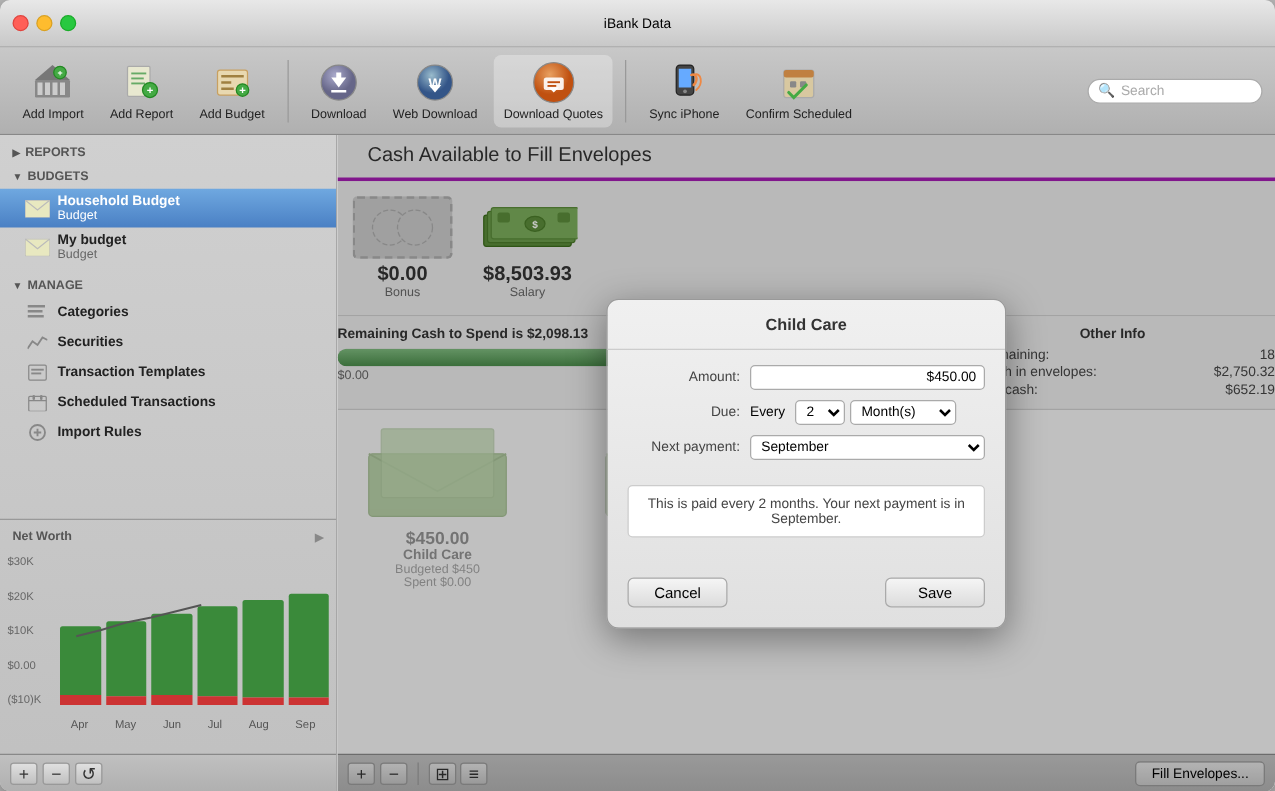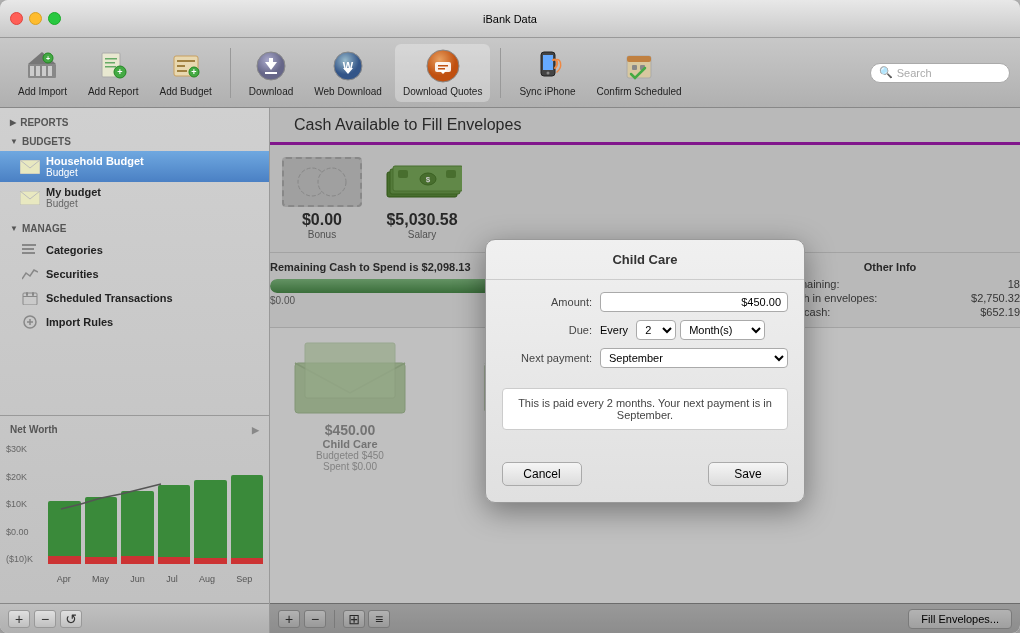--- a/index.html
+++ b/index.html
@@ -316,20 +316,30 @@
           <div class="item-icon">
             <svg width="16" height="14" viewBox="0 0 16 14">
                 <polyline points="0,12 4,6 8,9 12,3 16,5" stroke="#888" stroke-width="1.5" fill="none"></polyline>
               </svg>
           </div>
           <span class="item-label">Securities</span>
         </div>
         <div class="sidebar-item">
           <div class="item-icon">
             <svg width="16" height="14" viewBox="0 0 16 14">
+                <rect x="1" y="1" width="14" height="12" rx="1" fill="none" stroke="#888"></rect>
+                <rect x="3" y="4" width="10" height="1.5" fill="#888"></rect>
+                <rect x="3" y="7" width="8" height="1.5" fill="#888"></rect>
+              </svg>
+          </div>
+          <span class="item-label">Transaction Templates</span>
+        </div>
+        <div class="sidebar-item">
+          <div class="item-icon">
+            <svg width="16" height="14" viewBox="0 0 16 14">
                 <rect x="1" y="2" width="14" height="12" rx="1" fill="none" stroke="#888"></rect>
                 <rect x="1" y="5" width="14" height="1" fill="#888"></rect>
                 <rect x="4" y="1" width="2" height="4" rx="1" fill="#888"></rect>
                 <rect x="10" y="1" width="2" height="4" rx="1" fill="#888"></rect>
               </svg>
           </div>
           <span class="item-label">Scheduled Transactions</span>
         </div>
         <div class="sidebar-item">
           <div class="item-icon">
@@ -432,21 +442,21 @@
             <svg width="80" height="50" viewBox="0 0 80 50">
               <rect x="5" y="15" width="70" height="25" rx="2" fill="#5a8a3a" stroke="#3a6a1a"></rect>
               <rect x="8" y="12" width="70" height="25" rx="2" fill="#6a9a4a" stroke="#4a7a2a"></rect>
               <rect x="11" y="9" width="70" height="25" rx="2" fill="#7aaa5a" stroke="#5a8a3a"></rect>
               <ellipse cx="46" cy="22" rx="8" ry="6" fill="#5a8a3a" stroke="#4a7a2a"></ellipse>
               <text x="46" y="25" text-anchor="middle" font-size="8" fill="white" font-weight="bold">$</text>
               <rect x="16" y="13" width="10" height="8" rx="2" fill="#5a8a3a"></rect>
               <rect x="64" y="13" width="10" height="8" rx="2" fill="#5a8a3a"></rect>
             </svg>
           </div>
-          <span class="card-amount">$5,030.58</span>
+          <span class="card-amount">$8,503.93</span>
           <span class="card-label">Salary</span>
         </div>
       </div>
 
       <div class="progress-section">
         <div class="progress-left">
           <div class="progress-title">Remaining Cash to Spend is $2,098.13</div>
           <div class="progress-bar-container">
             <div class="progress-bar-fill" style="width:66%;"></div>
           </div>

